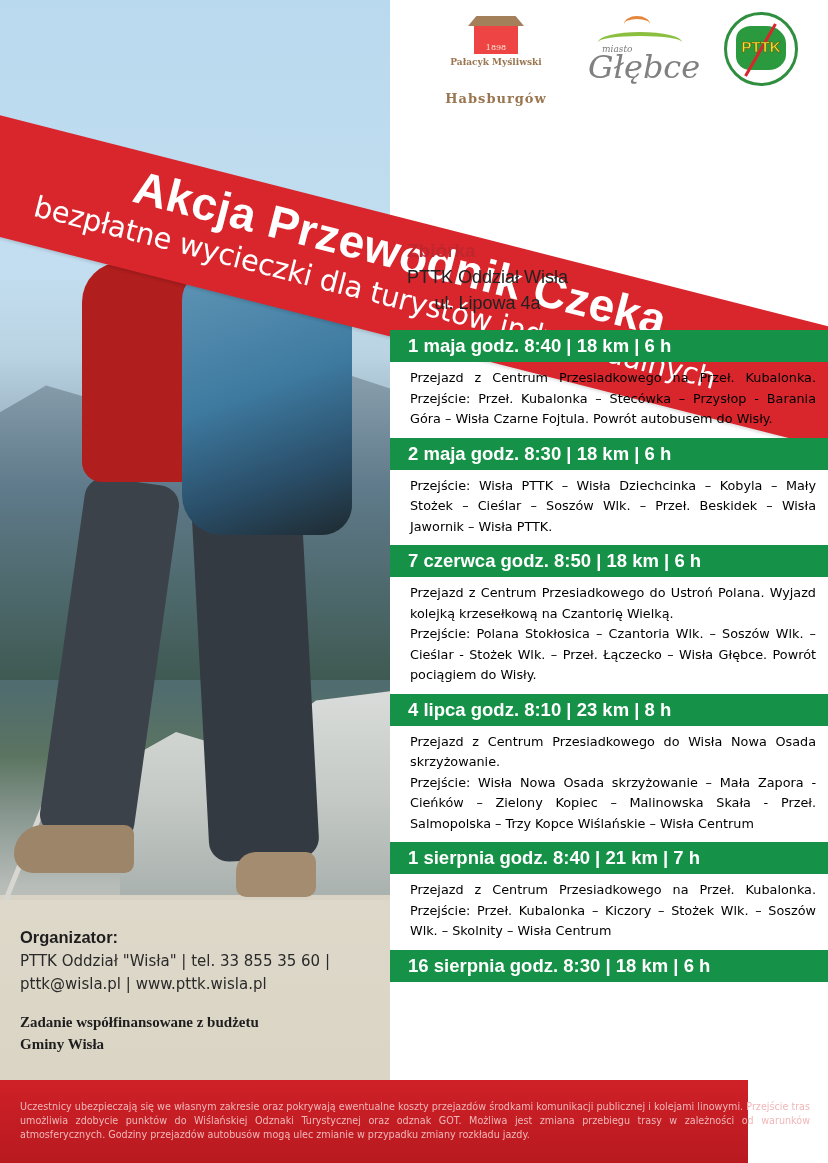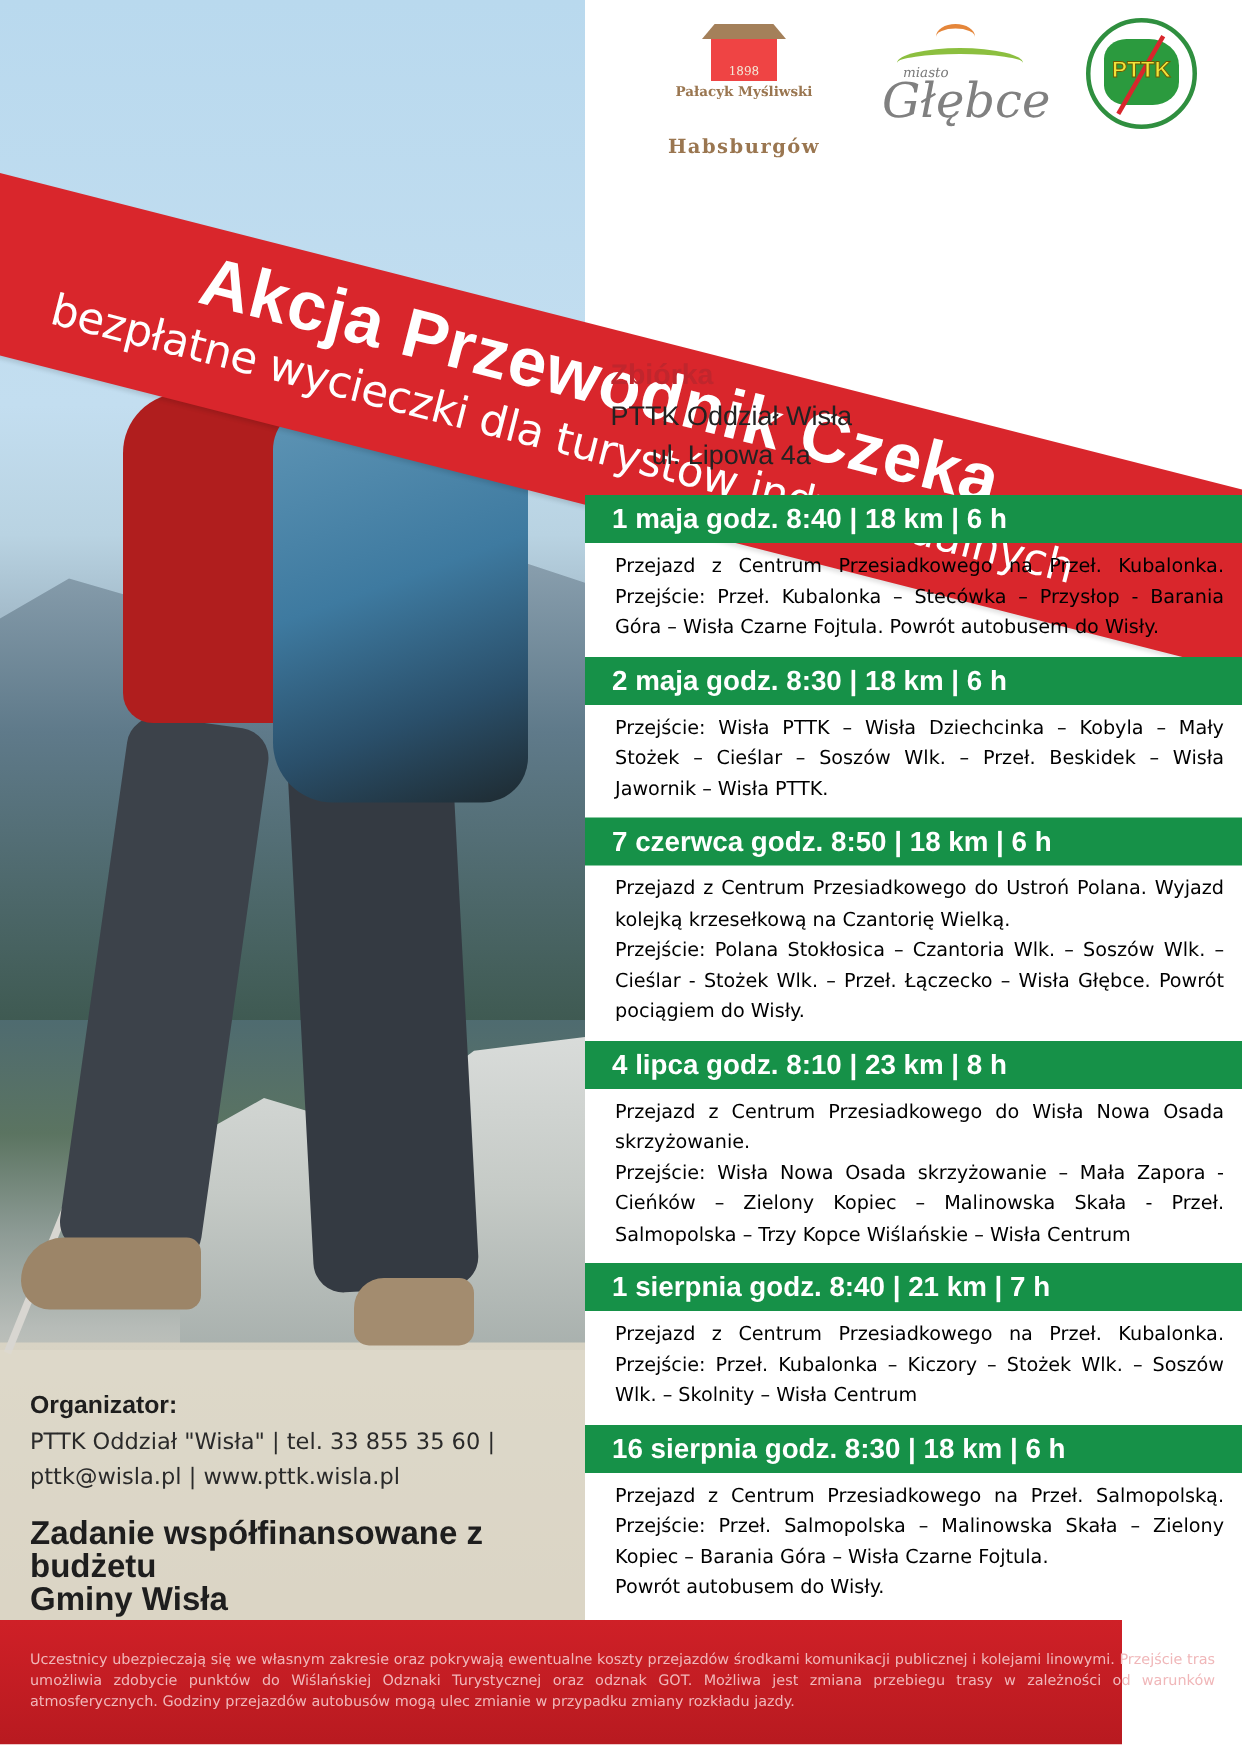--- a/index.html
+++ b/index.html
@@ -58,21 +58,21 @@
   
   .trips { position:absolute; left:390px; top:330px; width:438px; }
   .trip-head { background:#169148; color:#ffffff; font-family:"Liberation Sans", sans-serif; font-weight:bold; font-size:18.5px; height:32px; line-height:32px; padding-left:18px; white-space:nowrap; }
   .trip-body { font-family:"DejaVu Sans", sans-serif; font-size:12.8px; color:#000000; line-height:20.5px; padding:6px 12px 8px 20px; text-align:justify; }
   .trip-body p { margin:0; }
 
   
   .org { position:absolute; left:20px; top:928px; width:370px; }
   .org-label { font-family:"Liberation Sans", sans-serif; font-weight:bold; font-size:16.5px; color:#1e1e1e; }
   .org-line { font-family:"DejaVu Sans", sans-serif; font-size:15px; color:#2a2a2a; margin-top:5px; white-space:nowrap; }
-  .org-fund { font-family:Liberation Sans, sans-serif; font-weight:bold; font-size:22px; color:#1e1e1e; margin-top:18px; line-height:22px; }
+  .org-fund { font-family:Liberation Serif, serif; font-weight:bold; font-size:15px; color:#1e1e1e; margin-top:18px; line-height:22px; }
 
   
   .footer { position:absolute; left:0; top:1080px; width:748px; height:83px; background:linear-gradient(180deg,#cf2027 0%, #b81a20 100%); }
   .footer-text { position:absolute; left:20px; top:20px; width:790px; font-family:"DejaVu Sans", sans-serif; font-size:9.6px; line-height:13.8px; color:#f0b7b9; text-align:justify; }
 </style>
 </head>
 <body>
 
 <div class="photo">
   <div class="mtn1"></div>
@@ -153,24 +153,20 @@
     </div>
   </div>
   <div>
     <div class="trip-head">1 sierpnia godz. 8:40 | 21 km | 7 h</div>
     <div class="trip-body">
       <p>Przejazd z Centrum Przesiadkowego na Przeł. Kubalonka. Przejście: Przeł. Kubalonka – Kiczory – Stożek Wlk. – Soszów Wlk. – Skolnity – Wisła Centrum</p>
     </div>
   </div>
   <div>
     <div class="trip-head">16 sierpnia godz. 8:30 | 18 km | 6 h</div>
-    <div class="trip-body">
-      <p>Przejazd z Centrum Przesiadkowego na Przeł. Salmopolską. Przejście: Przeł. Salmopolska – Malinowska Skała – Zielony Kopiec – Barania Góra – Wisła Czarne Fojtula.</p>
-      <p>Powrót autobusem do Wisły.</p>
-    </div>
   </div>
 </div>
 
 <div class="org">
   <div class="org-label">Organizator:</div>
   <div class="org-line">PTTK Oddział "Wisła" | tel. 33 855 35 60 |</div>
   <div class="org-line">pttk@wisla.pl | www.pttk.wisla.pl</div>
   <div class="org-fund">
     <div>Zadanie współfinansowane z budżetu</div>
     <div>Gminy Wisła</div>

